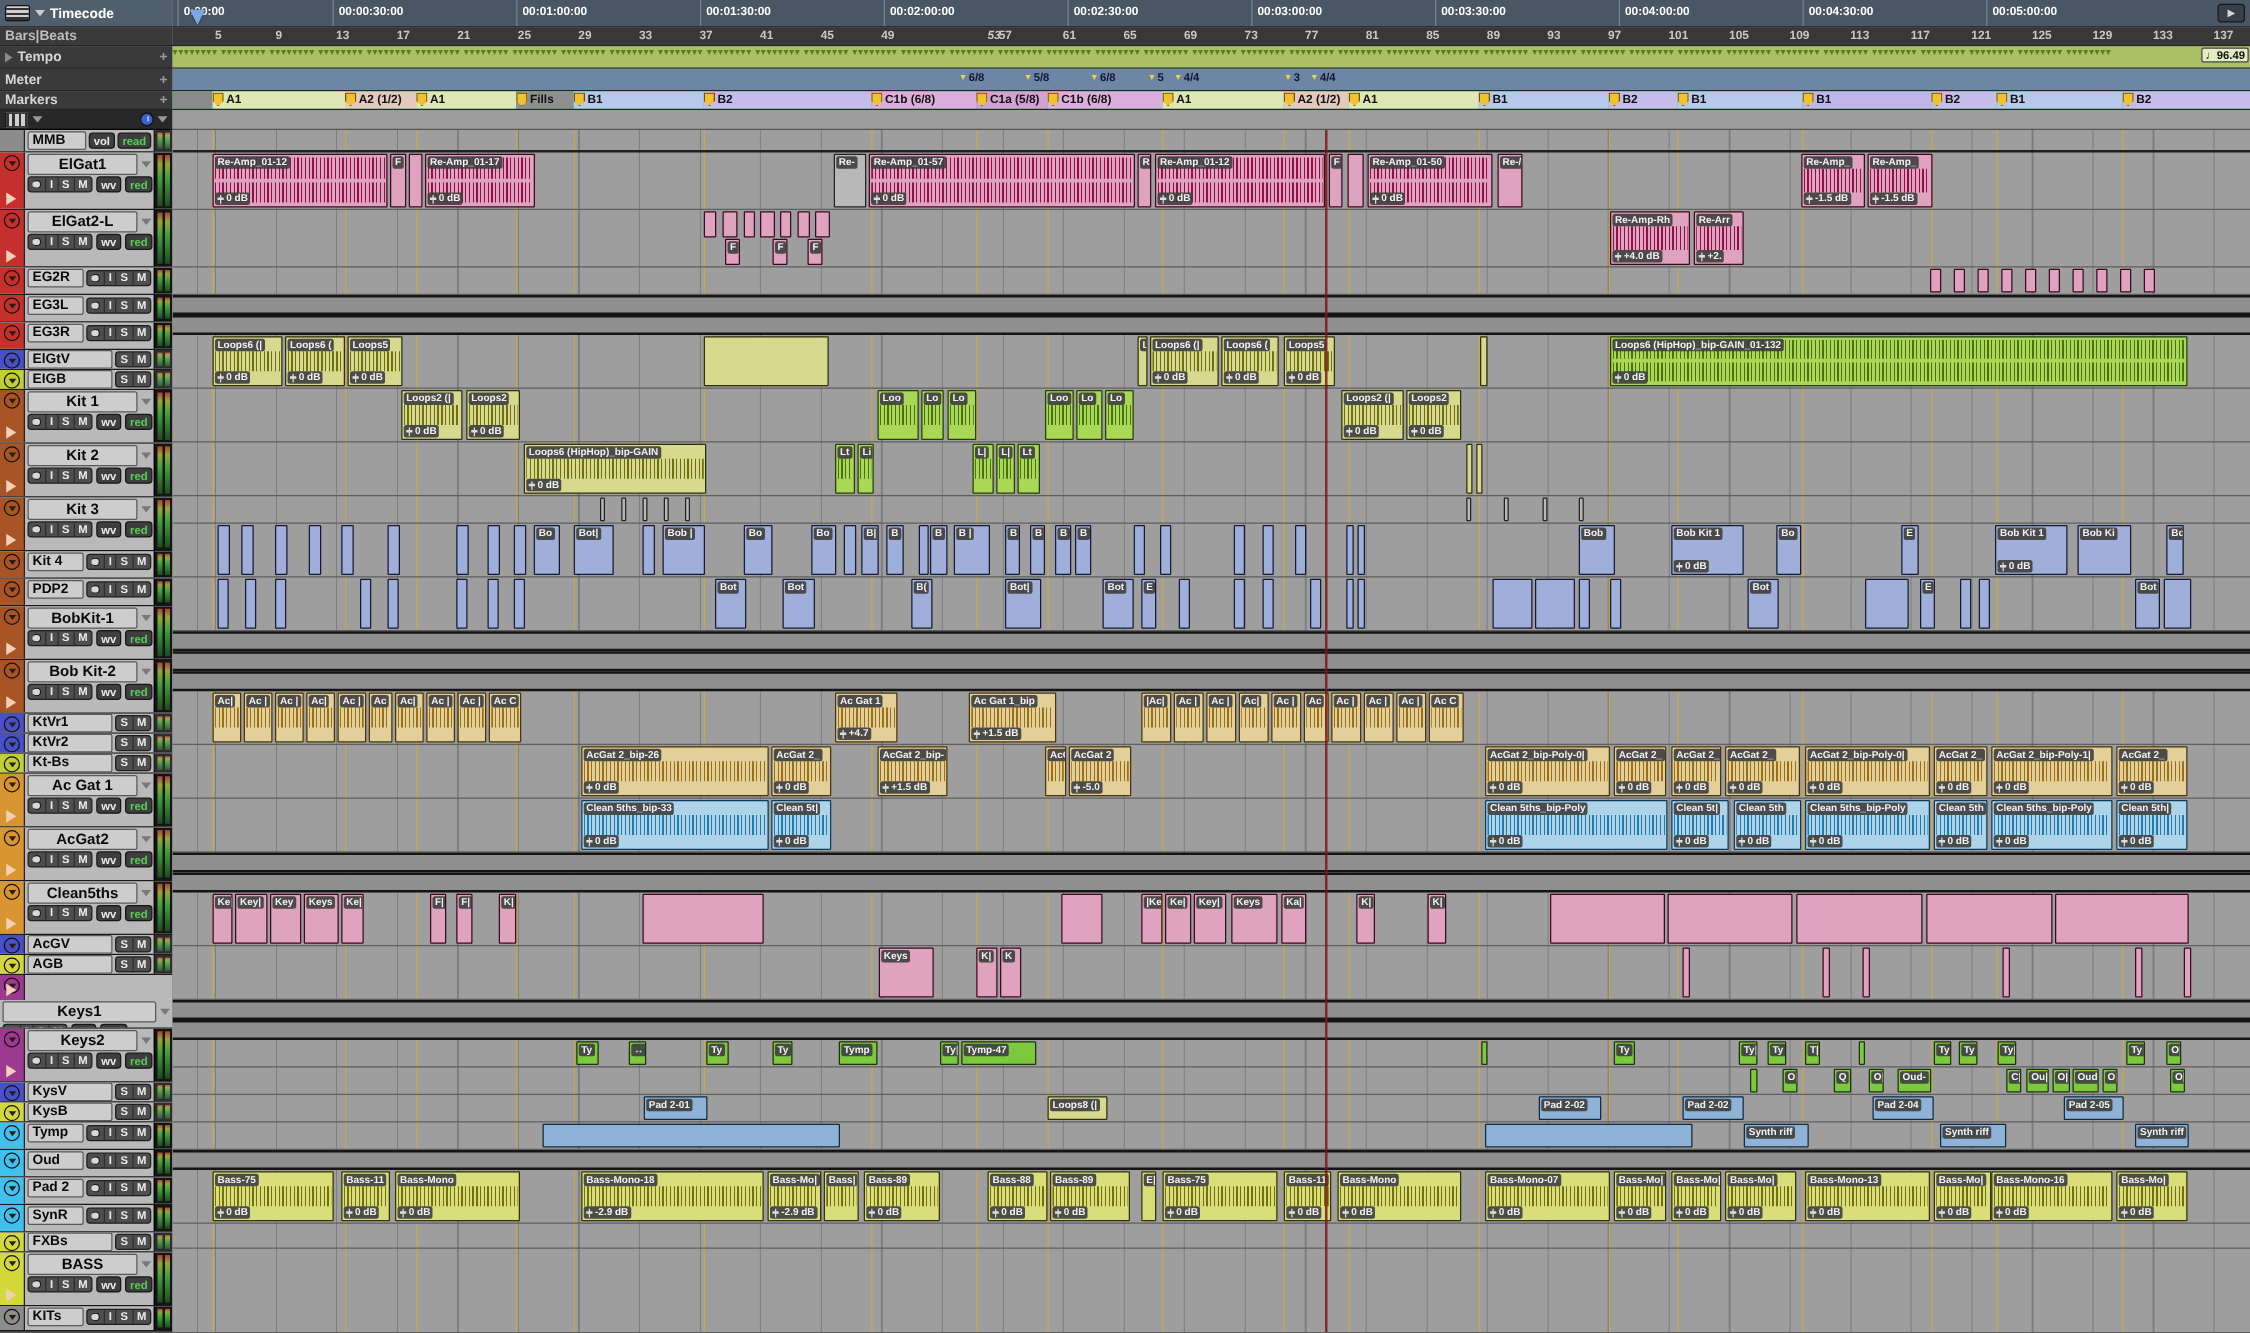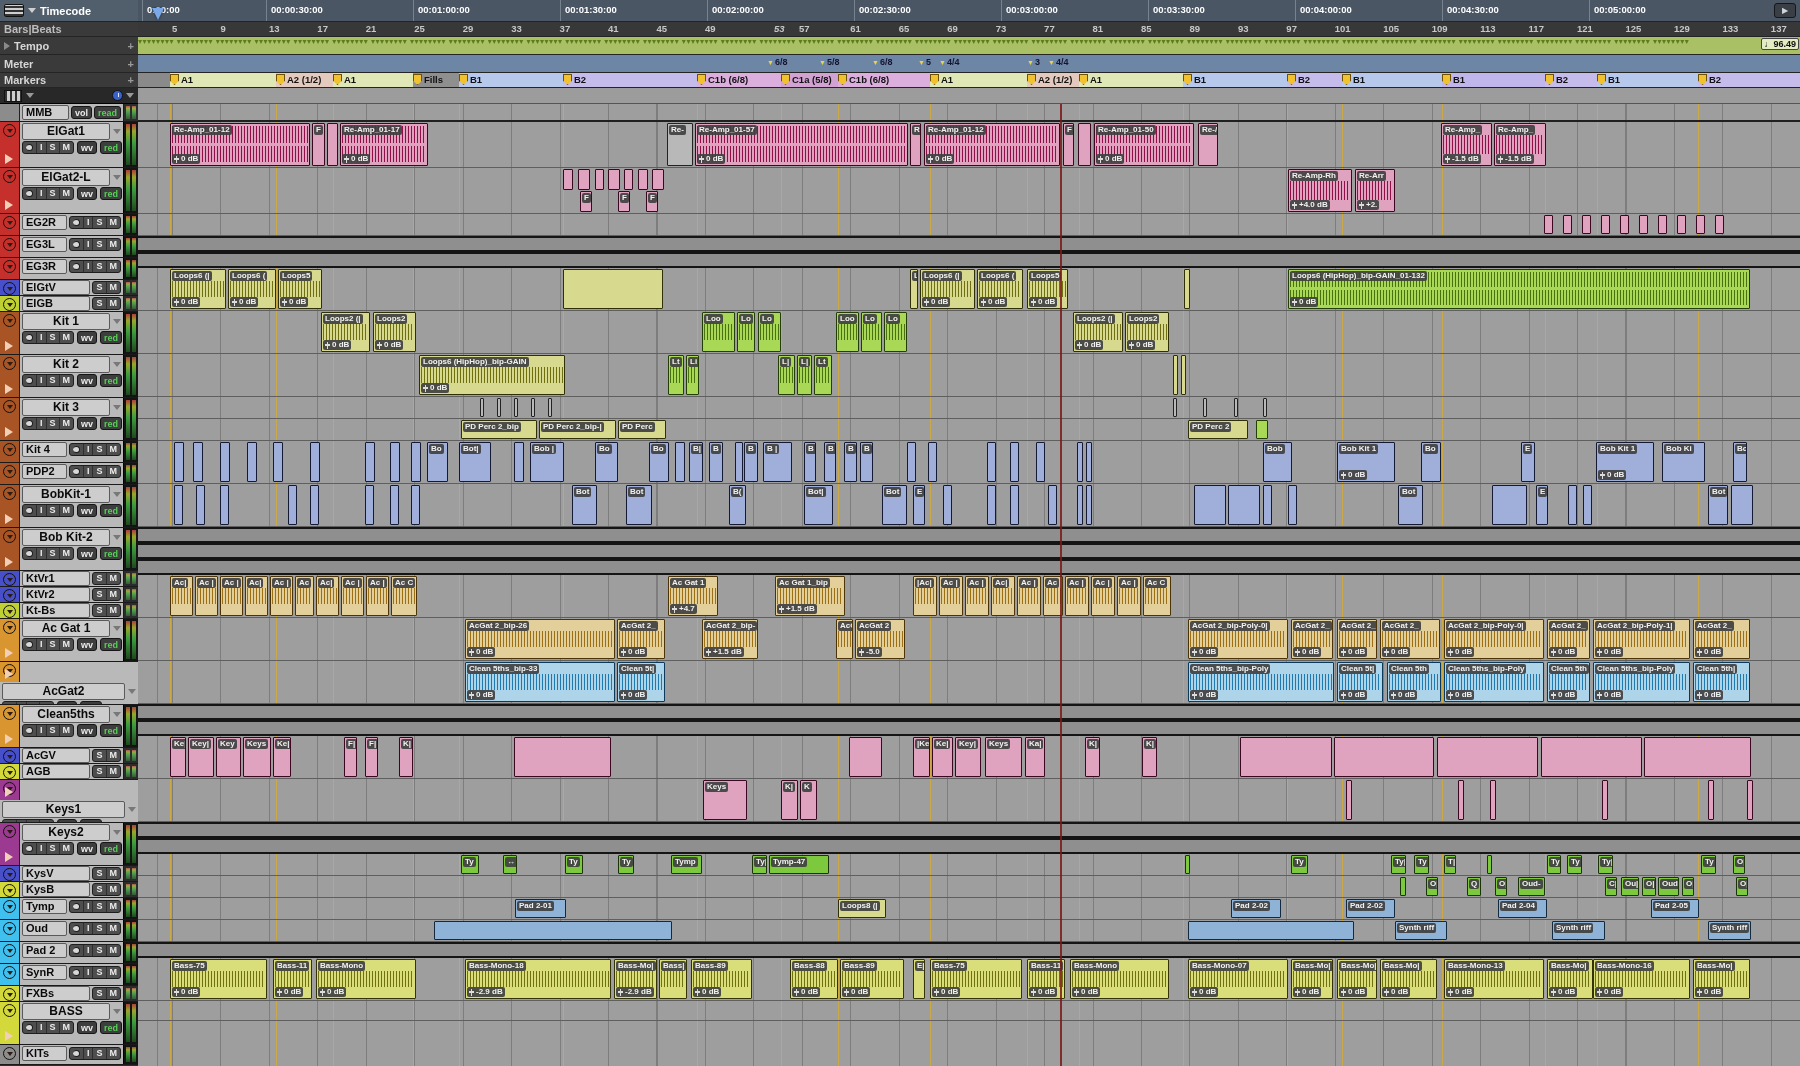--- a/index.html
+++ b/index.html
@@ -158,21 +158,21 @@
           <span class="bar-num" style="left: 130.9px;">13</span>
           <span class="bar-num" style="left: 179.35px;">17</span>
           <span class="bar-num" style="left: 227.8px;">21</span>
           <span class="bar-num" style="left: 276.25px;">25</span>
           <span class="bar-num" style="left: 324.7px;">29</span>
           <span class="bar-num" style="left: 373.15px;">33</span>
           <span class="bar-num" style="left: 421.6px;">37</span>
           <span class="bar-num" style="left: 470.05px;">41</span>
           <span class="bar-num" style="left: 518.5px;">45</span>
           <span class="bar-num" style="left: 566.95px;">49</span>
-          <span class="bar-num" style="left: 636px; font-style: italic;">53</span>
+          <span class="bar-num" style="left: 652px; font-style: italic;">53</span>
           <span class="bar-num" style="left: 661px;">57</span>
           <span class="bar-num" style="left: 712.3px;">61</span>
           <span class="bar-num" style="left: 760.75px;">65</span>
           <span class="bar-num" style="left: 809.2px;">69</span>
           <span class="bar-num" style="left: 857.65px;">73</span>
           <span class="bar-num" style="left: 906.1px;">77</span>
           <span class="bar-num" style="left: 954.55px;">81</span>
           <span class="bar-num" style="left: 1003px;">85</span>
           <span class="bar-num" style="left: 1051.45px;">89</span>
           <span class="bar-num" style="left: 1099.9px;">93</span>
@@ -740,21 +740,21 @@
                 <span>I</span>
                 <span>S</span>
                 <span>M</span>
               </div>
               <div class="chip">wv</div>
               <div class="chip green">red</div>
             </div>
           </div>
           <div class="meterbox"></div>
         </div>
-        <div class="thr" style="height: 43px; flex-direction: column;">
+        <div class="thr" style="height: 43px;">
           <div class="strip" style="background: rgb(217, 149, 47);">
             <div class="foldc" style="background: rgb(217, 149, 47);">
               <i></i>
             </div>
             <div class="playtri"></div>
           </div>
           <div class="hmain">
             <div class="nrow">
               <div class="nameplate np-lg">AcGat2</div>
               <div class="fold-tri"></div>
@@ -1301,35 +1301,20 @@
             <div class="clip k-b" style="left: 342px; width: 4px; background: rgb(184, 184, 184); border-color: rgb(34, 34, 34); --wf: #555555;"></div>
             <div class="clip k-b" style="left: 359px; width: 4px; background: rgb(184, 184, 184); border-color: rgb(34, 34, 34); --wf: #555555;"></div>
             <div class="clip k-b" style="left: 376px; width: 4px; background: rgb(184, 184, 184); border-color: rgb(34, 34, 34); --wf: #555555;"></div>
             <div class="clip k-b" style="left: 393px; width: 4px; background: rgb(184, 184, 184); border-color: rgb(34, 34, 34); --wf: #555555;"></div>
             <div class="clip k-b" style="left: 410px; width: 4px; background: rgb(184, 184, 184); border-color: rgb(34, 34, 34); --wf: #555555;"></div>
             <div class="clip k-b" style="left: 1035px; width: 4px; background: rgb(184, 184, 184); border-color: rgb(34, 34, 34); --wf: #555555;"></div>
             <div class="clip k-b" style="left: 1065px; width: 4px; background: rgb(184, 184, 184); border-color: rgb(34, 34, 34); --wf: #555555;"></div>
             <div class="clip k-b" style="left: 1096px; width: 4px; background: rgb(184, 184, 184); border-color: rgb(34, 34, 34); --wf: #555555;"></div>
             <div class="clip k-b" style="left: 1125px; width: 4px; background: rgb(184, 184, 184); border-color: rgb(34, 34, 34); --wf: #555555;"></div>
           </div>
-          <div class="lane" style="height: 22px;">
-            <div class="clip k-k" style="left: 323px; width: 76px; background: rgb(214, 217, 142); border-color: rgb(47, 47, 8); --wf: #6f6f10;">
-              <span class="tag">PD Perc 2_bip</span>
-            </div>
-            <div class="clip k-k" style="left: 401px; width: 77px; background: rgb(214, 217, 142); border-color: rgb(47, 47, 8); --wf: #6f6f10;">
-              <span class="tag">PD Perc 2_bip-|</span>
-            </div>
-            <div class="clip k-k" style="left: 480px; width: 48px; background: rgb(214, 217, 142); border-color: rgb(47, 47, 8); --wf: #6f6f10;">
-              <span class="tag">PD Perc</span>
-            </div>
-            <div class="clip k-k" style="left: 1050px; width: 60px; background: rgb(214, 217, 142); border-color: rgb(47, 47, 8); --wf: #6f6f10;">
-              <span class="tag">PD Perc 2</span>
-            </div>
-            <div class="clip k-b" style="left: 1118px; width: 12px; background: rgb(168, 216, 85); border-color: rgb(36, 63, 6); --wf: #47720e;"></div>
-          </div>
           <div class="lane" style="height: 43px;">
             <div class="clip k-v" style="left: 36px; width: 10px; background: rgb(159, 175, 217); border-color: rgb(20, 26, 51); --wf: #2a3560;"></div>
             <div class="clip k-v" style="left: 55px; width: 10px; background: rgb(159, 175, 217); border-color: rgb(20, 26, 51); --wf: #2a3560;"></div>
             <div class="clip k-v" style="left: 82px; width: 10px; background: rgb(159, 175, 217); border-color: rgb(20, 26, 51); --wf: #2a3560;"></div>
             <div class="clip k-v" style="left: 109px; width: 10px; background: rgb(159, 175, 217); border-color: rgb(20, 26, 51); --wf: #2a3560;"></div>
             <div class="clip k-v" style="left: 135px; width: 10px; background: rgb(159, 175, 217); border-color: rgb(20, 26, 51); --wf: #2a3560;"></div>
             <div class="clip k-v" style="left: 172px; width: 10px; background: rgb(159, 175, 217); border-color: rgb(20, 26, 51); --wf: #2a3560;"></div>
             <div class="clip k-v" style="left: 227px; width: 10px; background: rgb(159, 175, 217); border-color: rgb(20, 26, 51); --wf: #2a3560;"></div>
             <div class="clip k-v" style="left: 252px; width: 10px; background: rgb(159, 175, 217); border-color: rgb(20, 26, 51); --wf: #2a3560;"></div>
             <div class="clip k-v" style="left: 273px; width: 10px; background: rgb(159, 175, 217); border-color: rgb(20, 26, 51); --wf: #2a3560;"></div>

